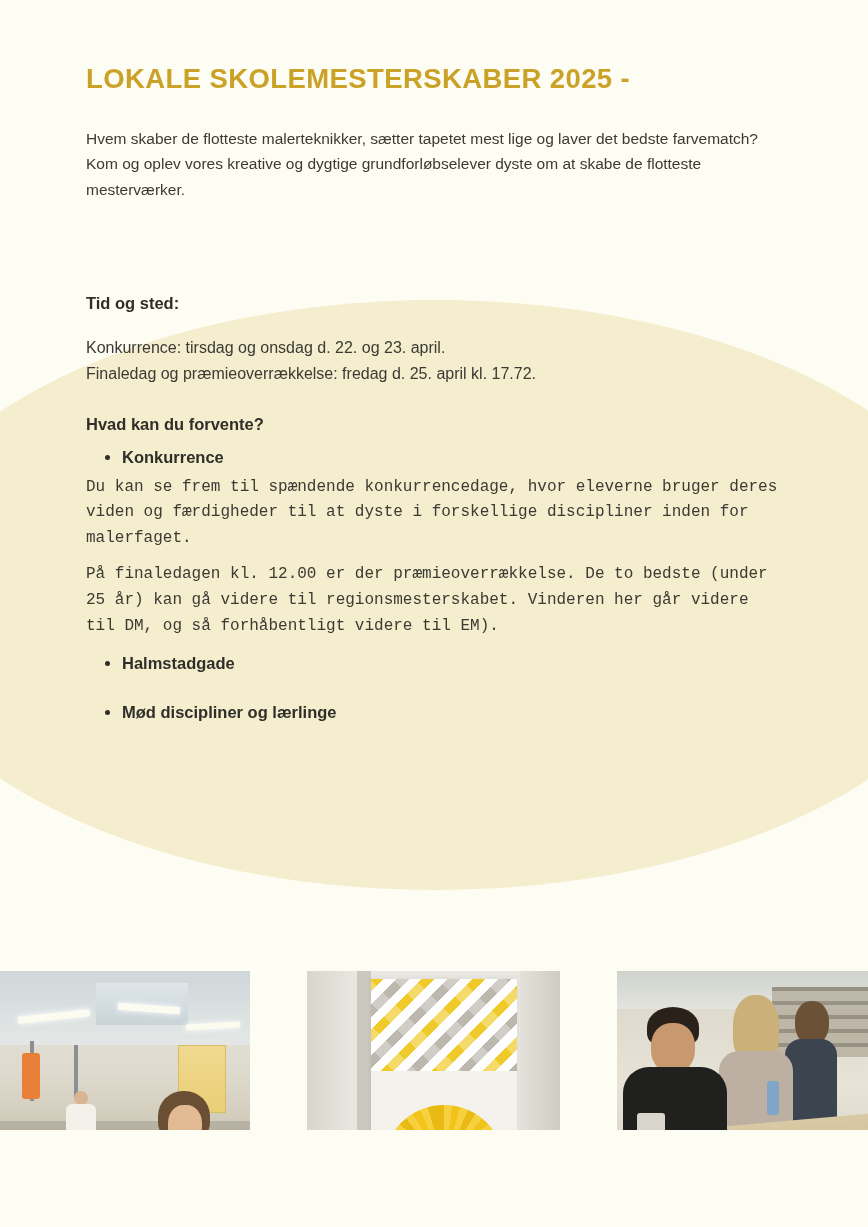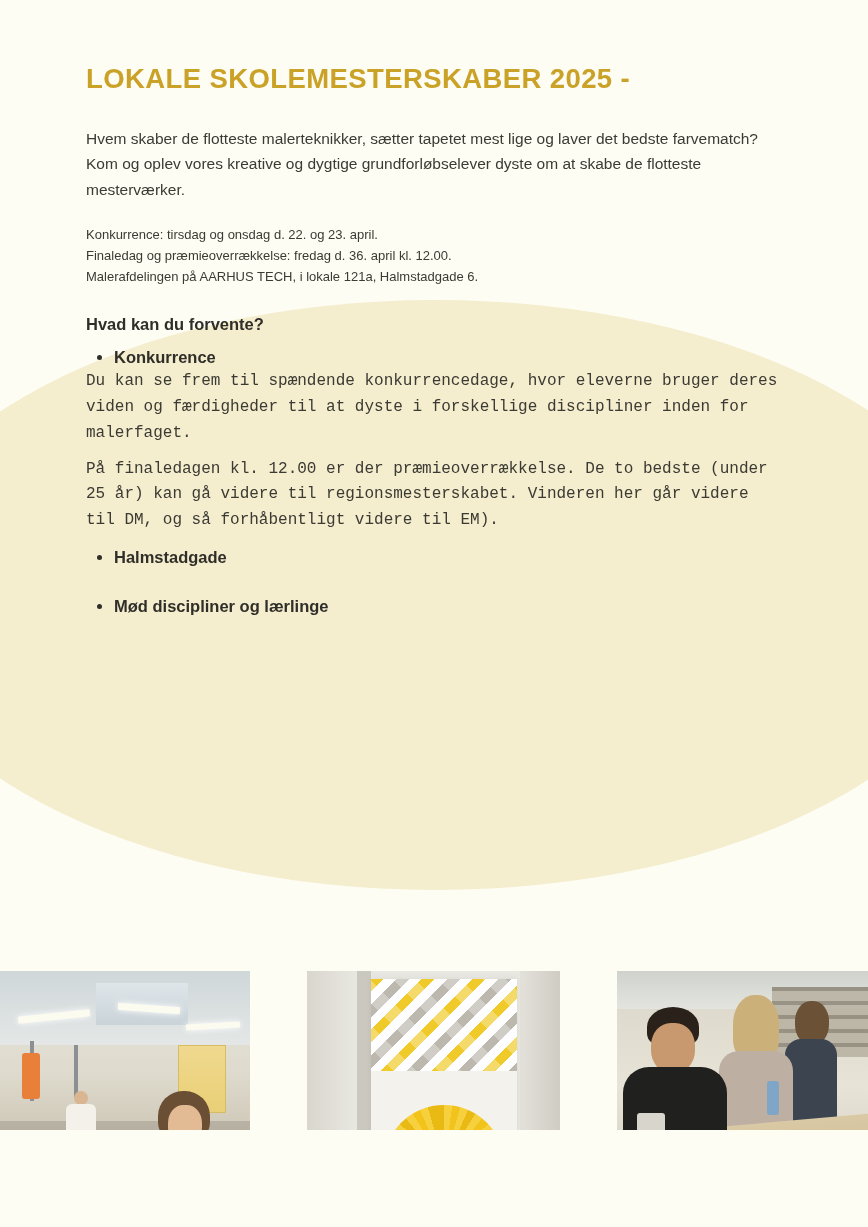--- a/index.html
+++ b/index.html
@@ -64,41 +64,41 @@
   .section-head {
     font-size: 16.5px;
     font-weight: bold;
     color: #2f2e29;
     margin: 0;
   }
   .tid-sted {
     margin-top: 92px;
   }
   .block-text {
-    font-size: 13px;
+    font-size: 16px;
     line-height: 1.62;
     color: #3b3a33;
     margin: 22px 0 0 0;
   }
   .heading-2 {
     font-size: 16.5px;
     font-weight: bold;
     color: #2f2e29;
     margin: 28px 0 0 0;
   }
   ul.bullets {
     margin: 14px 0 0 0;
     padding-left: 28px;
     list-style: disc;
   }
   ul.bullets li {
     font-size: 16.5px;
     font-weight: bold;
     color: #2f2e29;
-    margin: 0;
+    margin: 8px;
   }
   ul.bullets.spaced li {
     margin-bottom: 30px;
   }
   .para {
     font-size: 16px;
     line-height: 1.62;
     color: #3b3a33;
     margin: 2px 0 0 0;
     font-family: Liberation Mono, monospace;
@@ -359,25 +359,25 @@
 
   <div class="ellipse-band"></div>
 
   <div class="content">
 
     <h1 class="title">LOKALE SKOLEMESTERSKABER 2025 -</h1>
 
 
     <p class="intro">Hvem skaber de flotteste malerteknikker, sætter tapetet mest lige og laver det bedste farvematch? Kom og oplev vores kreative og dygtige grundforløbselever dyste om at skabe de flotteste mesterværker.</p>
 
+    <p class="section-head tid-sted">Tid og sted:</p>
 
     <p class="block-text">
       <span>Konkurrence: tirsdag og onsdag d. 22. og 23. april.</span><br>
-      <span>Finaledag og præmieoverrækkelse: fredag d. 36. april kl. 12.00.</span><br>
-      <span>Malerafdelingen på AARHUS TECH, i lokale 121a, Halmstadgade 6.</span>
+      <span>Finaledag og præmieoverrækkelse: fredag d. 25. april kl. 17.72.</span><br>
     </p>
 
     <p class="heading-2">Hvad kan du forvente?</p>
 
     <ul class="bullets">
       <li>Konkurrence</li>
     </ul>
 
     <p class="para">Du kan se frem til spændende konkurrencedage, hvor eleverne bruger deres viden og færdigheder til at dyste i forskellige discipliner inden for malerfaget.</p>
 

